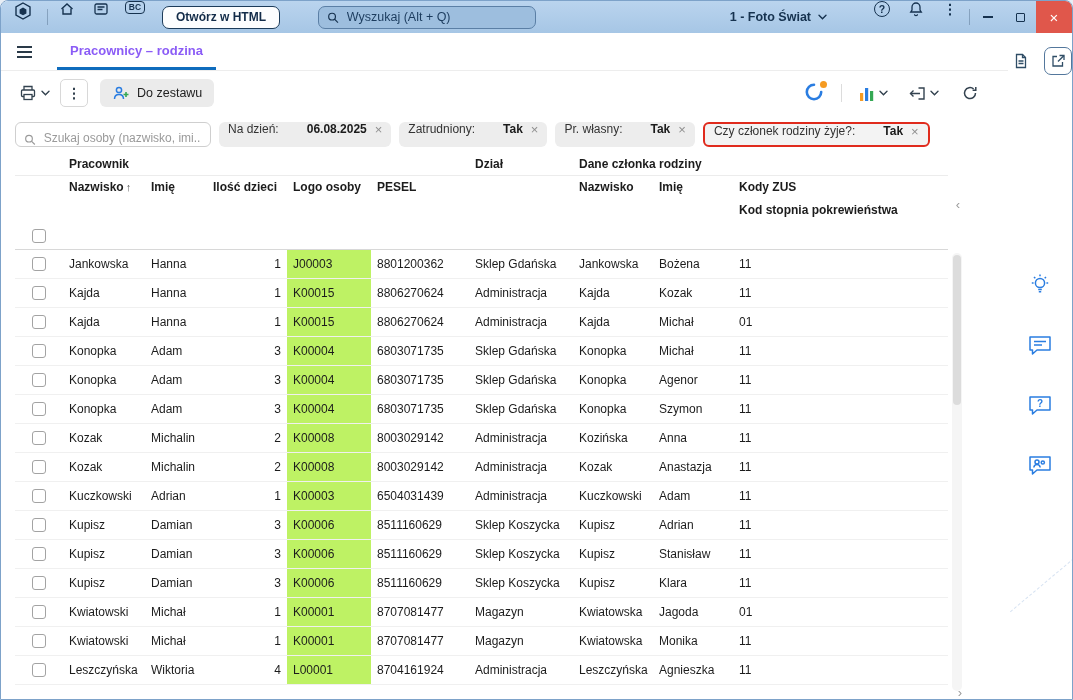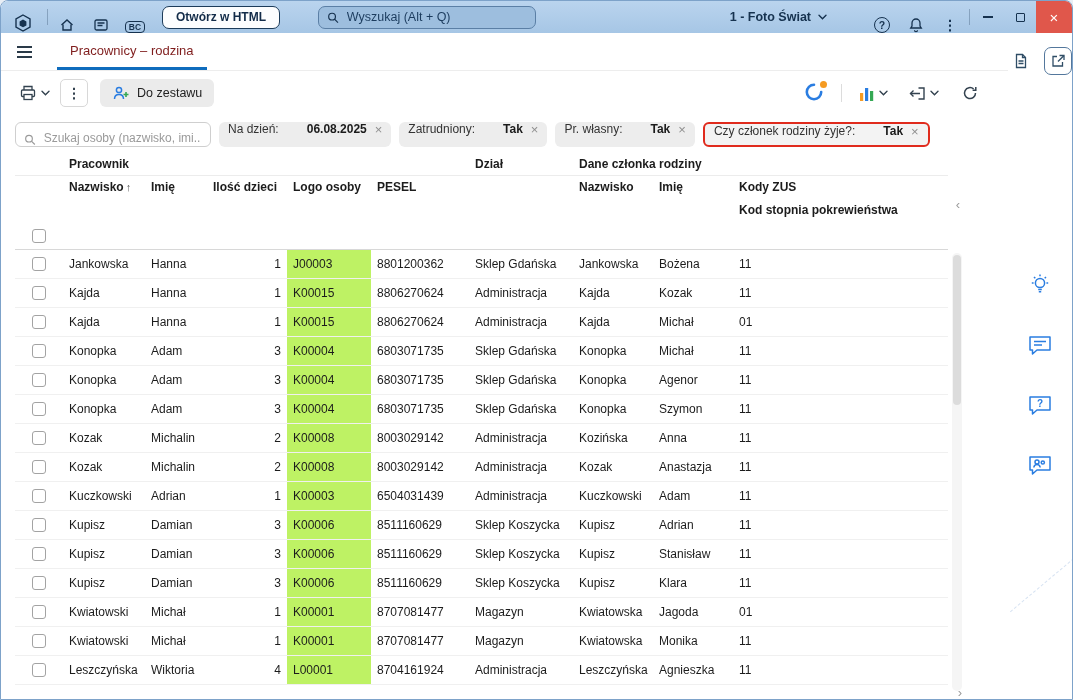--- a/index.html
+++ b/index.html
@@ -15,21 +15,21 @@
     overflow:hidden; background:#fff;
     display:flex; flex-direction:column;
   }
 
   
   .titlebar {
     flex:0 0 32px; height:32px;
     background:linear-gradient(180deg,#bad4ee,#a6c6e5);
     display:flex; align-items:center; color:#16324f;
   }
-  .tb-btn { height:32px; min-width:34px; display:flex; align-items:flex-end; justify-content:center; cursor:default; }
+  .tb-btn { height:32px; min-width:34px; display:flex; align-items:flex-start; justify-content:center; cursor:default; }
   .tb-btn.logo { min-width:44px; }
   .tb-divider { width:1px; height:16px; background:rgba(22,50,79,.28); margin:0 2px; }
   .bc-badge { border:1.3px solid #16324f; border-radius:4px; font-size:8.5px; font-weight:700; padding:1px 3px; line-height:1; }
   .open-html-btn {
     margin-left:10px; height:23px; padding:0 13px;
     background:#fcfdfe; border:1.4px solid #1d3c5a; border-radius:7px;
     font-family:"Liberation Sans",sans-serif; font-size:12px; font-weight:700; color:#132c49;
   }
   .tb-search {
     margin-left:38px; width:218px; height:23px;
@@ -51,21 +51,21 @@
   .max-glyph { width:9px; height:9px; border:1.5px solid #16324f; border-radius:1px; display:inline-block; }
   .win-btn.close { width:36px; background:#e0574b; color:#fff; font-size:15px; }
 
   
   .app-body { flex:1; min-height:0; display:flex; background:#fff; }
   .main { flex:1; min-width:0; display:flex; flex-direction:column; }
 
   .tabrow { flex:0 0 38px; height:38px; display:flex; align-items:stretch; border-bottom:1px solid #ededed; }
   .hamburger { width:46px; display:flex; align-items:center; justify-content:center; }
   .tab { margin-left:10px; display:flex; align-items:center; padding:0 13px;
-    border-bottom:3px solid #0f6cbd; font-size:13px; font-weight:400; color:#7f1d1d; }
+    border-bottom:3px solid #0f6cbd; font-size:13px; font-weight:700; color:#8b5cf6; }
 
   .toolbar { flex:0 0 44px; height:44px; display:flex; align-items:center; gap:6px; padding:0 12px 0 14px; }
   .tool-btn { height:28px; min-width:28px; padding:0 4px; display:flex; align-items:center;
     justify-content:center; gap:4px; border-radius:5px; color:#33424f; }
   .tool-btn.boxed { border:1px solid #d8d8d8; width:26px; }
   .set-btn { height:28px; display:flex; align-items:center; gap:7px; background:#ebebeb; border:none;
     border-radius:6px; padding:0 12px; margin-left:6px;
     font-family:"Liberation Sans",sans-serif; font-size:12.5px; color:#222; }
   .toolbar-right { margin-left:auto; display:flex; align-items:center; gap:13px; padding-right:12px; }
   .ai-wrap { position:relative; }

